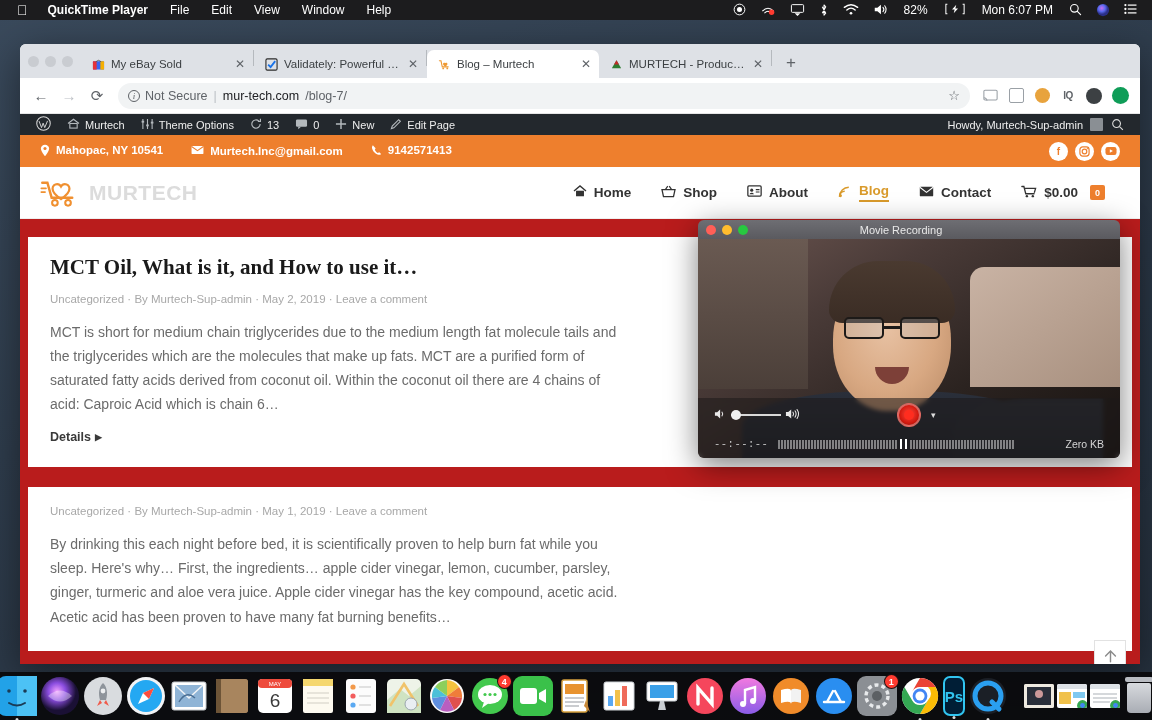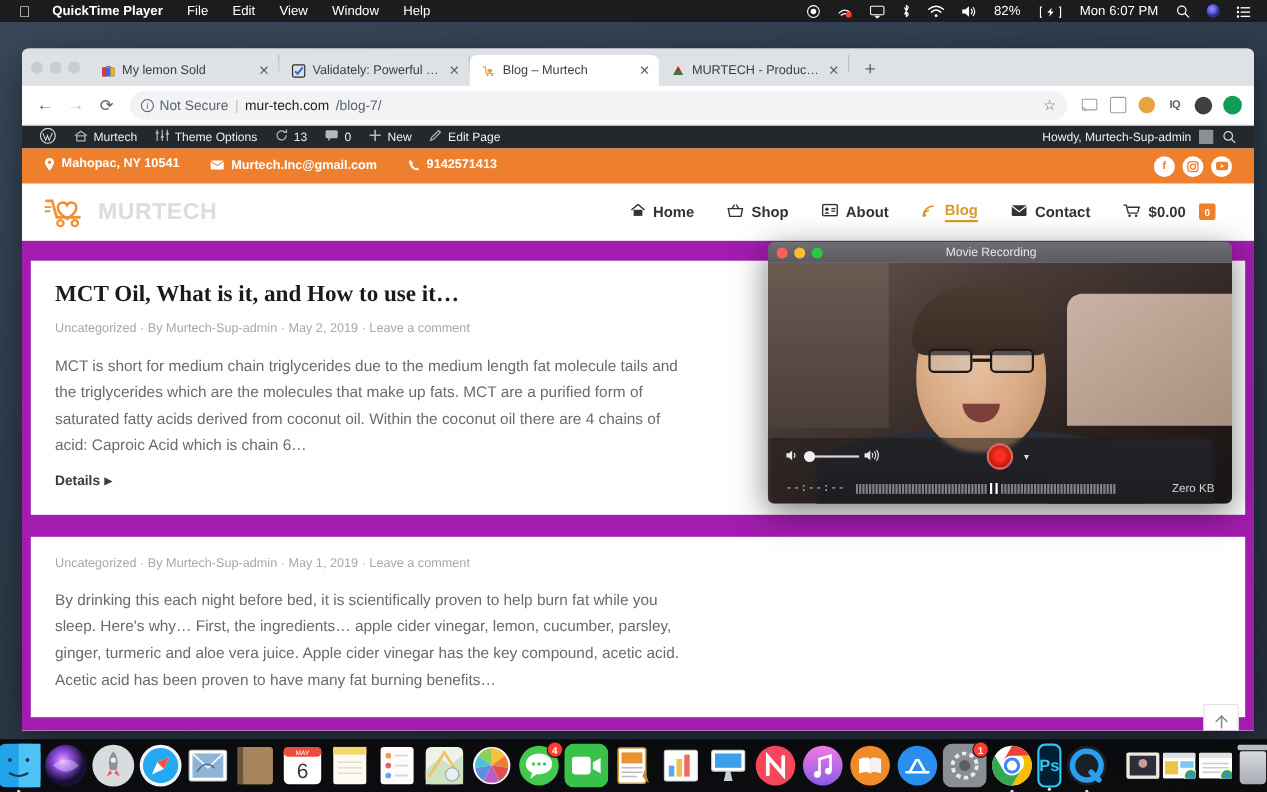--- a/index.html
+++ b/index.html
@@ -20,21 +20,21 @@
   #menubar {
     position:absolute; top:0; left:0; width:1152px; height:20px;
     background:#1c1c1e; color:#fff;
     display:flex; align-items:center;
     font-size:12px; z-index:50;
   }
   .mb-left { display:flex; align-items:center; gap:0; padding-left:8px; }
   .mb-item { padding:0 11px; line-height:20px; white-space:nowrap; }
   .mb-item.bold { font-weight:bold; }
   .mb-apple { padding:0 9px; font-size:14px; line-height:20px; }
-  .mb-right { margin-left:auto; display:flex; align-items:flex-end; gap:0; padding-right:8px; }
+  .mb-right { margin-left:auto; display:flex; align-items:flex-start; gap:0; padding-right:8px; }
   .mb-ic { padding:0 7px; line-height:20px; display:flex; align-items:center; }
   .mb-clock { padding:0 9px; font-size:12px; white-space:nowrap; }
 
   
   #browser {
     position:absolute; left:20px; top:44px; width:1120px; height:620px;
     background:#fff;
     border-radius:6px 6px 0 0;
     box-shadow:0 10px 40px rgba(0,0,0,.45);
     overflow:hidden;
@@ -131,21 +131,21 @@
   .nav-item.active { color:#d99a2b; }
   .nav-item.active .nav-label { border-bottom:2px solid #d99a2b; padding-bottom:2px; }
   .nav-ic { font-size:12px; }
   .cart-badge {
     width:15px; height:15px; background:#ee7f2d; color:#fff;
     border-radius:2px; font-size:9px; display:flex; align-items:center;
     justify-content:center; margin-left:5px;
   }
 
   
-  #pagebody { background:#a21caf; height:465px; padding:18px 0 0 0; position:relative; }
+  #pagebody { background:#b91c1c; height:465px; padding:18px 0 0 0; position:relative; }
   .post {
     background:#fff; margin:0 auto 20px auto; width:100%;
     padding:18px 22px 22px 22px; position:relative;
   }
   .post-wrap { width:1104px; }
   .post-title {
     font-family:"Liberation Serif", serif; font-size:21px; font-weight:bold;
     color:#1a1a1a; margin-bottom:13px;
   }
   .post-meta { font-size:11.5px; color:#a8a8a8; margin-bottom:15px; }
@@ -381,21 +381,21 @@
 
     <div class="tab">
       <span class="tab-fav">
         <svg width="13" height="13" viewBox="0 0 14 14">
             <rect x="1" y="3.5" width="12" height="9" rx="1" fill="#3665f3"></rect>
             <rect x="1" y="3.5" width="4" height="9" fill="#e53238"></rect>
             <rect x="9" y="3.5" width="4" height="9" fill="#f5af02"></rect>
             <path d="M4.2 4 Q7 1 9.8 4" fill="none" stroke="#555" stroke-width="1"></path>
           </svg>
       </span>
-      <span class="tab-title">My lemon Sold</span>
+      <span class="tab-title">My eBay Sold</span>
       <span class="tab-x">✕</span>
     </div>
     <div class="tab-sep"></div>
 
     <div class="tab">
       <span class="tab-fav">
         <svg width="13" height="13" viewBox="0 0 14 14">
             <rect x="1" y="1" width="12" height="12" rx="1.5" fill="none" stroke="#2b2b2b" stroke-width="1.2"></rect>
             <path d="M3.4 7.2 L6 9.7 L11 3.4" fill="none" stroke="#1a73e8" stroke-width="2"></path>
           </svg>

